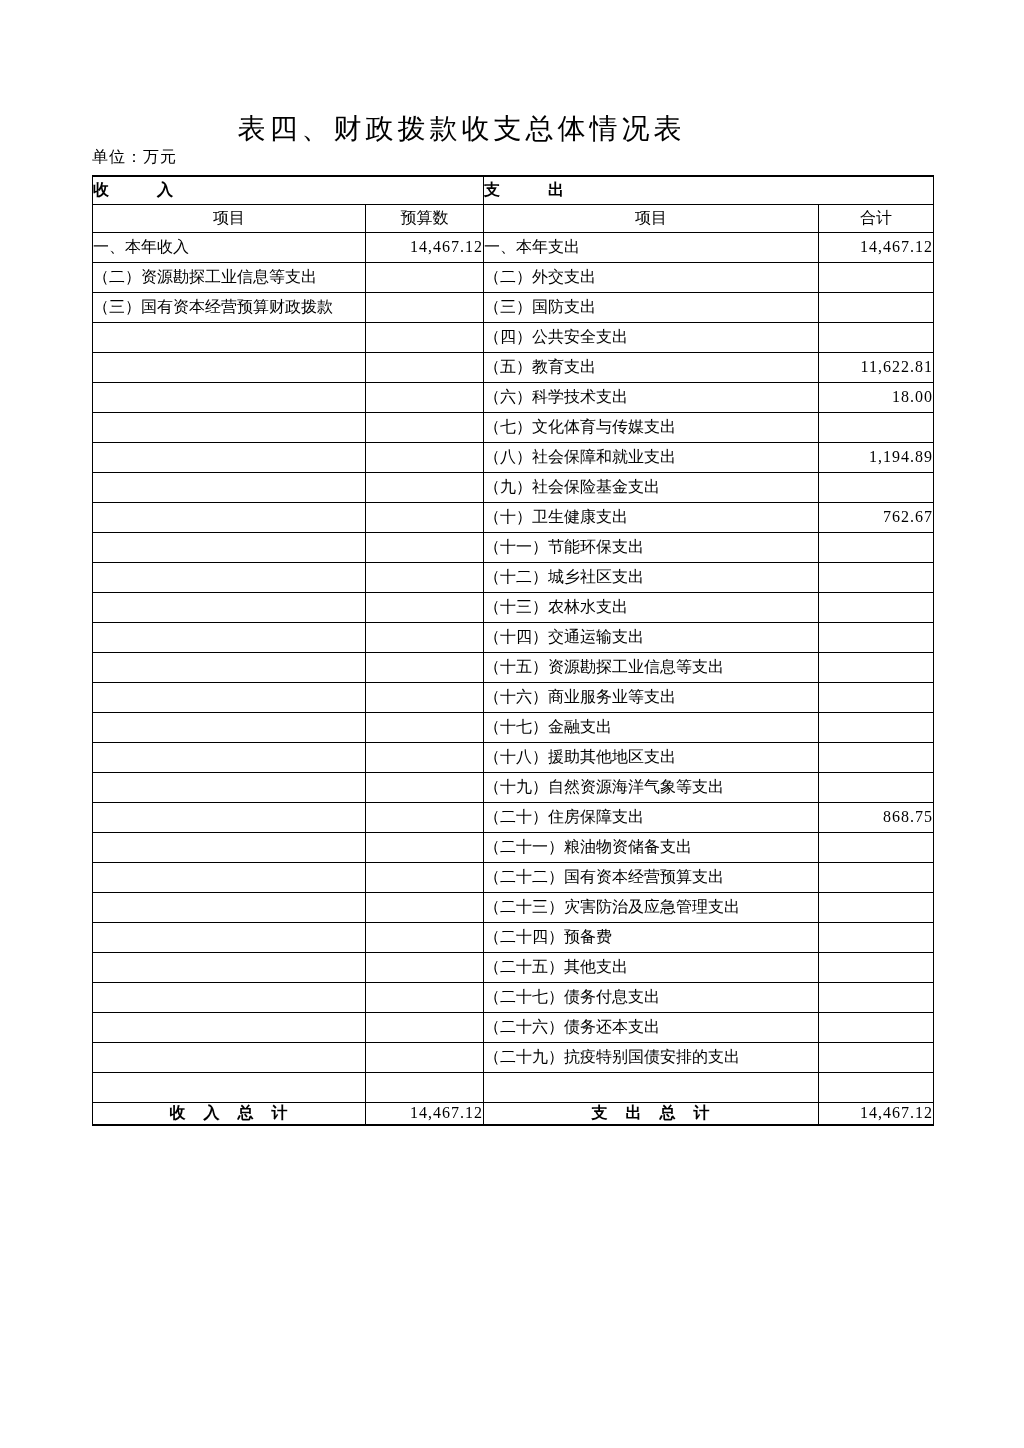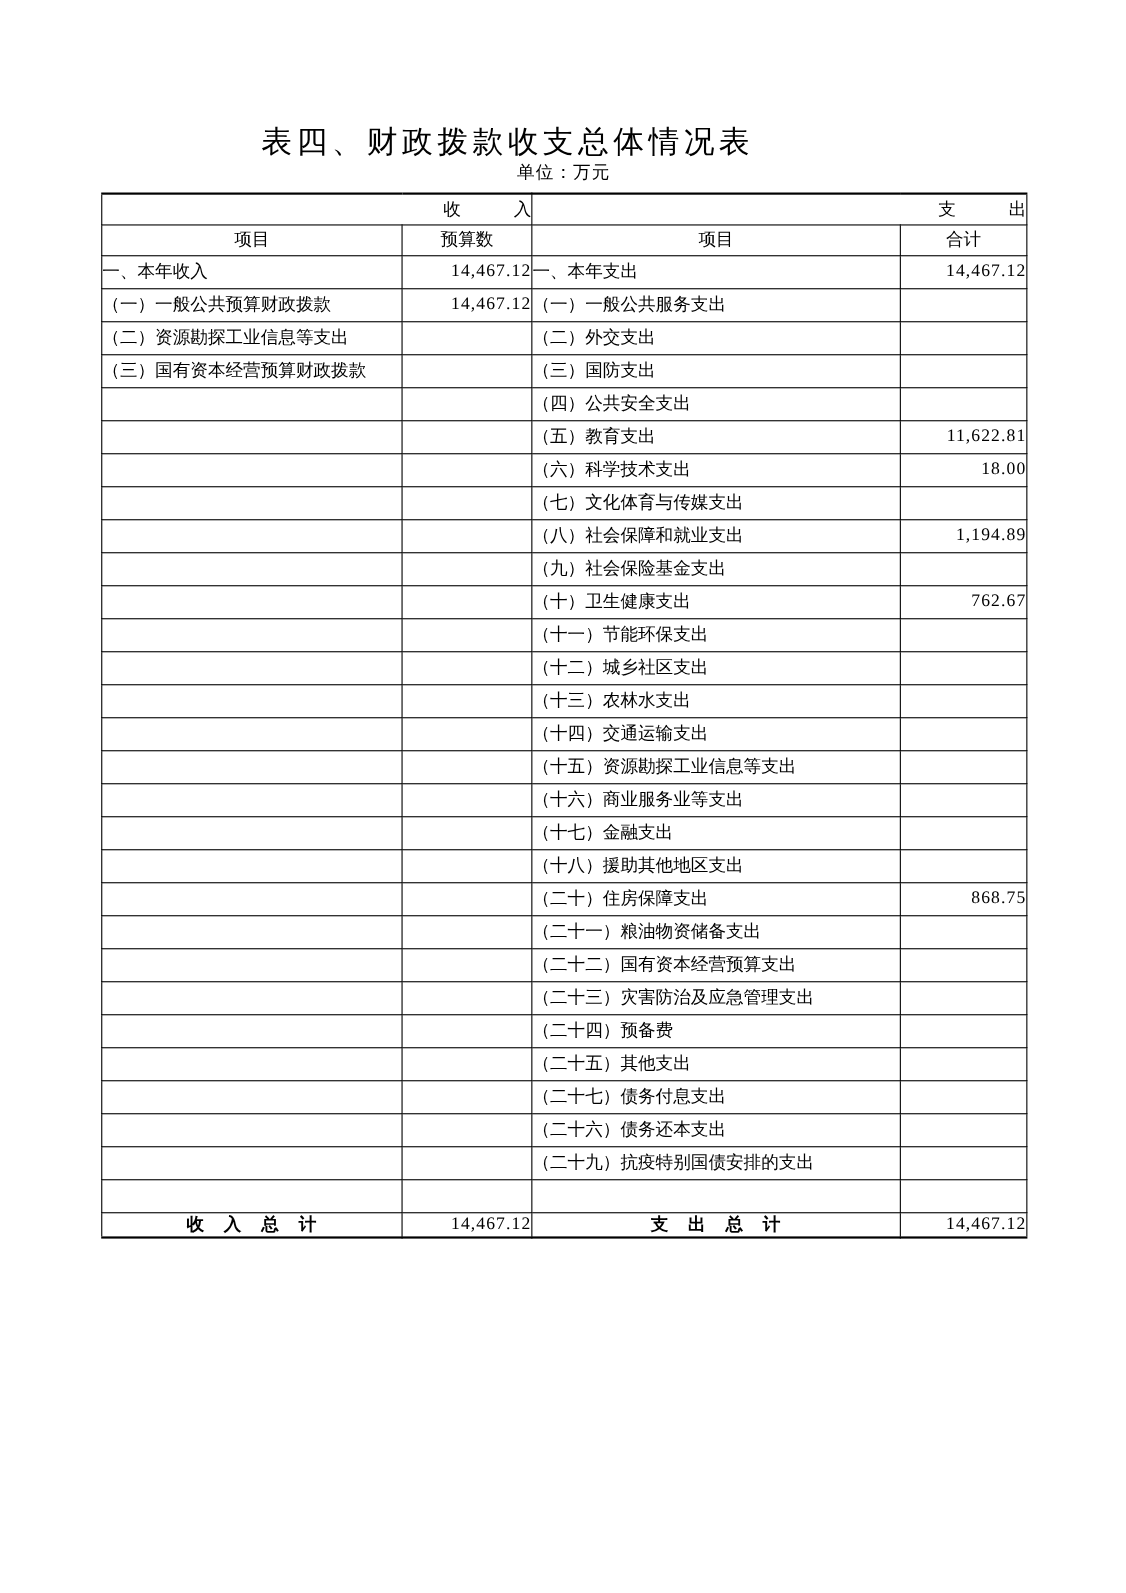--- a/index.html
+++ b/index.html
@@ -9,21 +9,21 @@
     font-family:"Liberation Serif","DejaVu Serif",serif;
     position:relative;overflow:hidden;
   }
   .doc-title{
     position:absolute;top:110px;left:0;width:923px;
     text-align:center;font-size:28px;letter-spacing:4px;
     white-space:pre;
   }
   .unit-label{
     position:absolute;top:147px;left:92px;width:841px;
-    text-align:center;font-size:16px;letter-spacing:1px;
+    text-align:left;font-size:16px;letter-spacing:1px;
     white-space:pre;
   }
   table.budget{
     position:absolute;top:175px;left:92px;
     width:841px;table-layout:fixed;
     border-collapse:collapse;
     border:1px solid #000;
     border-top:2px solid #000;
     border-bottom:2px solid #000;
   }
@@ -32,21 +32,21 @@
     font-size:16px;
     overflow:hidden;
     white-space:pre;
     vertical-align:middle;
     padding:0;
   }
   tr.group-row{height:28px;}
   tr.colhead-row{height:28px;}
   tr.data-row{height:30px;}
   tr.totals-row{height:20px;}
-  td.group{ text-align:right;font-size:18px;}
+  td.group{ text-align:left;font-size:18px;font-weight:bold;}
   td.colhead{ text-align:center;font-size:16px;}
   td.item{ text-align:left;padding-left:9px;}
   td.val{ text-align:right;padding-right:9px;letter-spacing:1px;}
   td.total-label{ text-align:center;font-weight:bold;letter-spacing:1px;}
 </style>
 </head>
 <body>
 
 <div class="doc-title">表四、财政拨款收支总体情况表</div>
 <div class="unit-label">单位：万元</div>
@@ -71,26 +71,20 @@
     </tr>
   </thead>
   <tbody id="rows-body">
       <tr class="data-row">
         <td class="item">一、本年收入</td>
         <td class="val">14,467.12</td>
         <td class="item">一、本年支出</td>
         <td class="val">14,467.12</td>
       </tr>
       <tr class="data-row">
-        <td class="item">（一）一般公共预算财政拨款</td>
-        <td class="val">14,467.12</td>
-        <td class="item">（一）一般公共服务支出</td>
-        <td class="val"></td>
-      </tr>
-      <tr class="data-row">
         <td class="item">（二）资源勘探工业信息等支出</td>
         <td class="val"></td>
         <td class="item">（二）外交支出</td>
         <td class="val"></td>
       </tr>
       <tr class="data-row">
         <td class="item">（三）国有资本经营预算财政拨款</td>
         <td class="val"></td>
         <td class="item">（三）国防支出</td>
         <td class="val"></td>
@@ -176,20 +170,26 @@
       <tr class="data-row">
         <td class="item"></td>
         <td class="val"></td>
         <td class="item">（十七）金融支出</td>
         <td class="val"></td>
       </tr>
       <tr class="data-row">
         <td class="item"></td>
         <td class="val"></td>
         <td class="item">（十八）援助其他地区支出</td>
+        <td class="val"></td>
+      </tr>
+      <tr class="data-row">
+        <td class="item"></td>
+        <td class="val"></td>
+        <td class="item">（十九）自然资源海洋气象等支出</td>
         <td class="val"></td>
       </tr>
       <tr class="data-row">
         <td class="item"></td>
         <td class="val"></td>
         <td class="item">（二十）住房保障支出</td>
         <td class="val">868.75</td>
       </tr>
       <tr class="data-row">
         <td class="item"></td>

